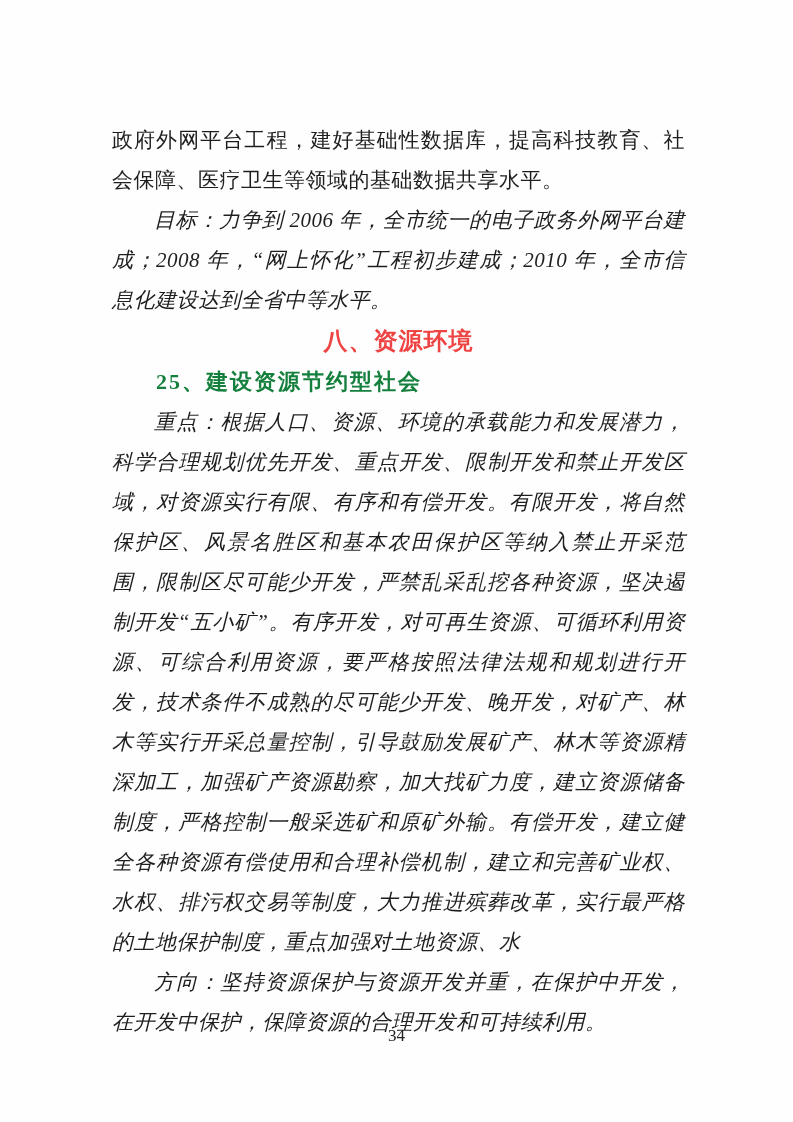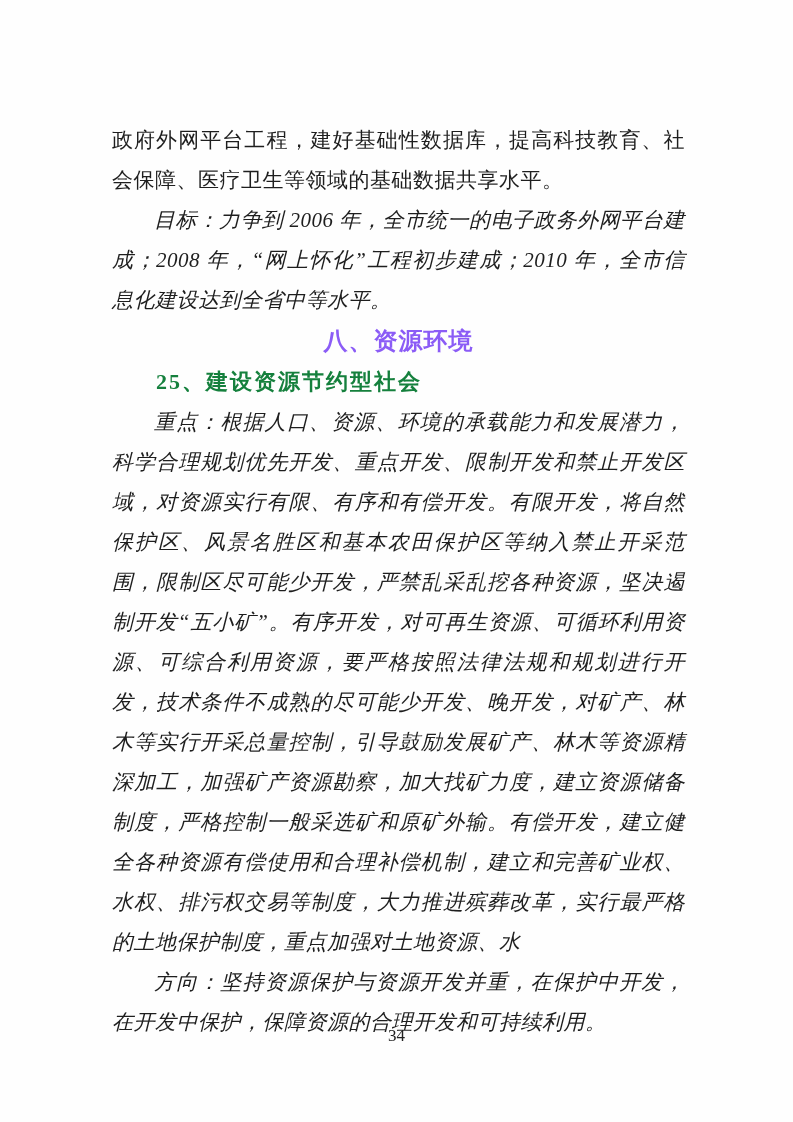--- a/index.html
+++ b/index.html
@@ -34,21 +34,21 @@
     font-style: italic;
   }
   h1.heading {
     margin: 0;
     font-family: "Liberation Sans", "DejaVu Sans", sans-serif;
     font-size: 24px;
     line-height: 41px;
     font-weight: 700;
     text-align: center;
     letter-spacing: 1px;
-    color: #8b5cf6;
+    color: #ef4444;
   }
   h2.subheading {
     margin: 0;
     font-size: 22px;
     line-height: 41px;
     font-weight: 700;
     text-indent: 2em;
     letter-spacing: 2px;
     color: #15803d;
   }

